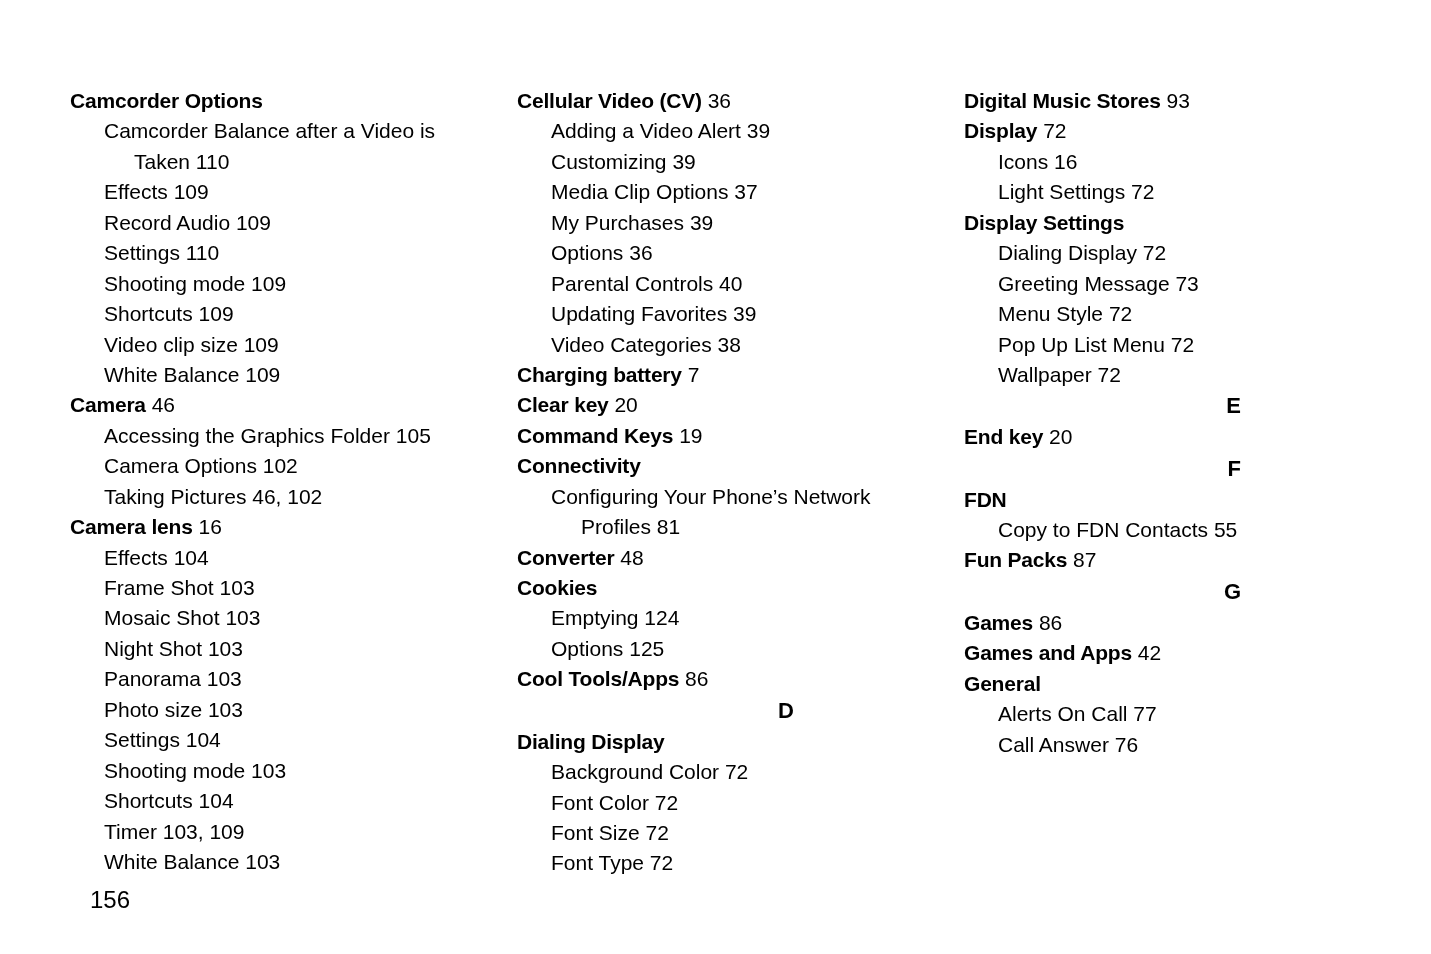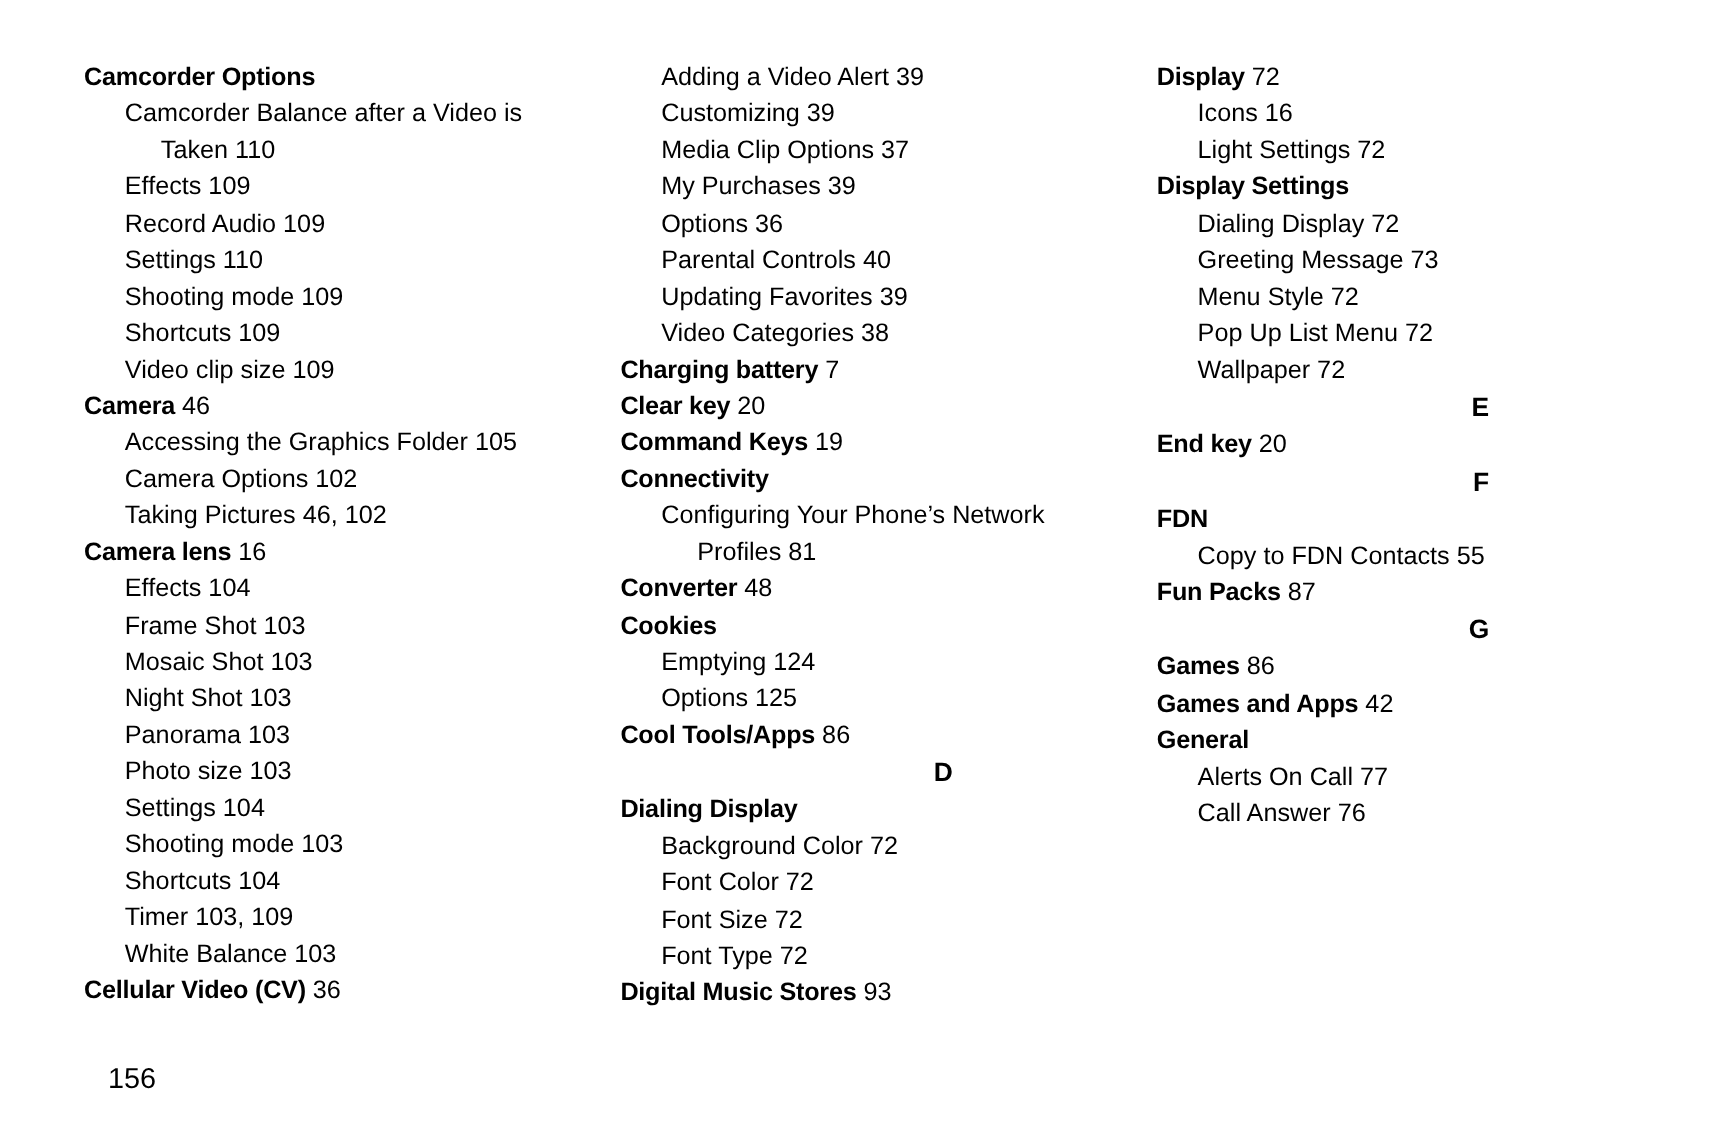--- a/index.html
+++ b/index.html
@@ -10,20 +10,21 @@
     padding: 50px 70px 30px 70px;
     position: relative;
   }
   .columns {
     column-count: 3;
     column-gap: 50px;
     column-fill: auto;
     height: 810px;
     font-size: 21px;
     line-height: 1.45;
+    margin-top: 36px;
   }
   .heading {
     font-weight: 700;
     font-stretch: condensed;
     letter-spacing: -0.2px;
   }
   .sub {
     padding-left: 34px;
   }
   .sub-cont {
@@ -54,20 +55,21 @@
 <div class="columns" id="col-root">
     <div class="entry"><span class="heading">Camcorder Options</span></div>
     <div class="sub entry">Camcorder Balance after a Video is</div>
     <div class="sub-cont entry">Taken 110</div>
     <div class="sub entry">Effects 109</div>
     <div class="sub entry">Record Audio 109</div>
     <div class="sub entry">Settings 110</div>
     <div class="sub entry">Shooting mode 109</div>
     <div class="sub entry">Shortcuts 109</div>
     <div class="sub entry">Video clip size 109</div>
+    <div class="sub entry">White Balance 109</div>
     <div class="entry"><span class="heading">Camera</span><span class="pg"> 46</span></div>
     <div class="sub entry">Accessing the Graphics Folder 105</div>
     <div class="sub entry">Camera Options 102</div>
     <div class="sub entry">Taking Pictures 46, 102</div>
     <div class="entry"><span class="heading">Camera lens</span><span class="pg"> 16</span></div>
     <div class="sub entry">Effects 104</div>
     <div class="sub entry">Frame Shot 103</div>
     <div class="sub entry">Mosaic Shot 103</div>
     <div class="sub entry">Night Shot 103</div>
     <div class="sub entry">Panorama 103</div>

